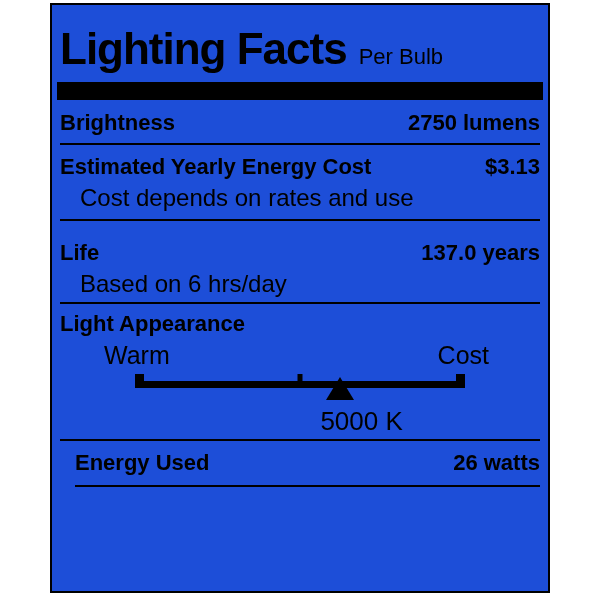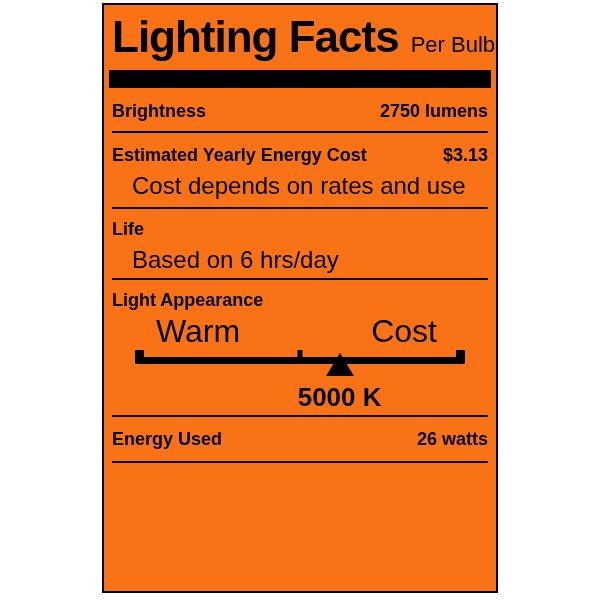--- a/index.html
+++ b/index.html
@@ -4,25 +4,25 @@
 <style>
   * { margin: 0; padding: 0; box-sizing: border-box; }
   html, body {
     width: 600px; height: 600px;
     background: #ffffff;
     font-family: "Liberation Sans", sans-serif;
     color: #000000;
     overflow: hidden;
   }
   .lf-label {
-    width: 396px; height: 590px;
+    width: 500px; height: 590px;
     margin: 3px auto 0;
     border: 2px solid #000;
-    padding: 0 8px;
-    background: #f97316;
+    padding: 12px 8px;
+    background: #1d4ed8;
   }
   
   .title-row {
     display: flex;
     align-items: baseline;
     gap: 12px;
     padding-top: 8px;
     height: 65px;
     white-space: nowrap;
   }
@@ -37,42 +37,42 @@
     height: 18px;
     background: #000;
     margin: 0 -3px;
   }
   
   .section { border-bottom: 2px solid #000; }
   .row {
     display: flex;
     justify-content: space-between;
     align-items: baseline;
-    font-size: 18px;
+    font-size: 22px;
     font-weight: bold;
     line-height: 28px;
   }
   .sec-brightness   { padding: 9px 0 6px; }
   .sec-energy-cost  { padding: 8px 0 4px; }
-  .sec-life         { padding: 6px 0 2px; }
+  .sec-life         { padding: 6px 0 2px; margin-top: 12px; }
   .sec-light        { padding: 6px 0 5px; }
-  .sec-energy-used  { padding: 8px 0 8px; }
+  .sec-energy-used  { padding: 8px 0 8px; margin-left: 15px; }
   .note {
     font-size: 24px;
     line-height: 34px;
     padding-left: 20px;
     font-weight: normal;
   }
   .note-tight { line-height: 33px; }
   
   .scale-labels {
     display: flex;
     justify-content: space-between;
     margin: 4px 51px 0 44px;
-    font-size: 32px;
+    font-size: 25px;
     line-height: 26px;
     align-items: flex-end;
   }
   .scale-track {
     position: relative;
     width: 330px;
     height: 14px;
     margin: 6px auto 0;
   }
   .track-bar {
@@ -102,23 +102,24 @@
   .temp-row {
     position: relative;
     width: 330px;
     height: 26px;
     margin: 20px auto 0;
   }
   .temp-label {
     position: absolute;
     transform: translateX(-50%);
     font-size: 26px;
-    font-weight: bold;
+    font-weight: normal;
     line-height: 26px;
     white-space: nowrap;
+    margin-left: 22px;
   }
 </style>
 </head>
 <body>
 
 <div class="lf-label">
 
   <div class="title-row">
     <span class="title">Lighting Facts</span>
     <span class="subtitle">Per Bulb</span>
@@ -137,20 +138,21 @@
     <div class="row">
       <span>Estimated Yearly Energy Cost</span>
       <span>$3.13</span>
     </div>
     <div class="note">Cost depends on rates and use</div>
   </div>
 
   <div class="section sec-life">
     <div class="row">
       <span>Life</span>
+      <span>137.0 years</span>
     </div>
     <div class="note note-tight">Based on 6 hrs/day</div>
   </div>
 
   <div class="section sec-light">
     <div class="row">
       <span>Light Appearance</span>
     </div>
     <div class="scale-labels">
       <span>Warm</span>

